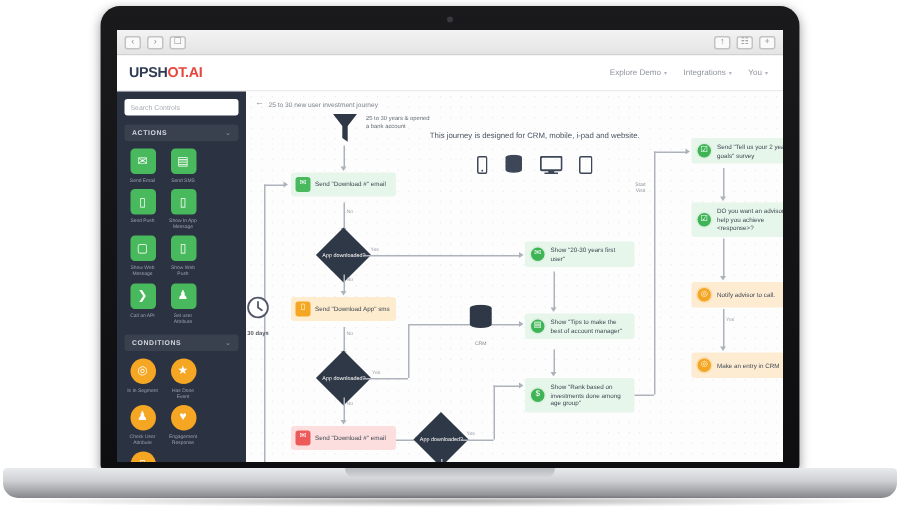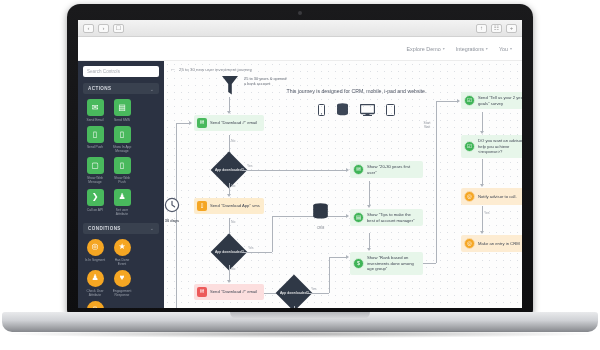--- a/index.html
+++ b/index.html
@@ -205,20 +205,23 @@
         <div class="navbtn">‹</div>
         <div class="navbtn">›</div>
         <div class="navbtn">☐</div>
         <div class="chrome-spacer"></div>
         <div class="navbtn">↑</div>
         <div class="navbtn">☷</div>
         <div class="navbtn">+</div>
       </div>
 
       <div class="app-header">
+        <div class="logo-wrap">
+          <div class="logo"><span>UPSH</span><span class="ai">OT</span><span class="dot">.</span><span class="ai">AI</span></div>
+        </div>
         <div class="header-nav">
           <div class="nav-item">
             <span>Explore Demo</span>
             <span class="caret">▾</span>
           </div>
           <div class="nav-item">
             <span>Integrations</span>
             <span class="caret">▾</span>
           </div>
           <div class="nav-item">

